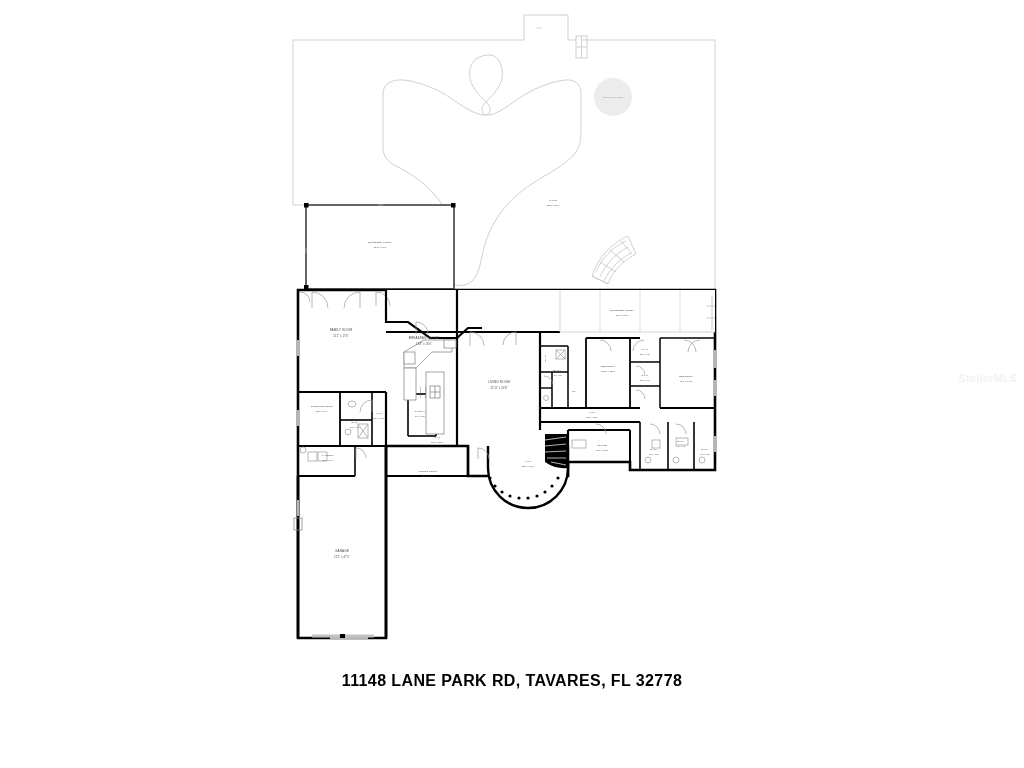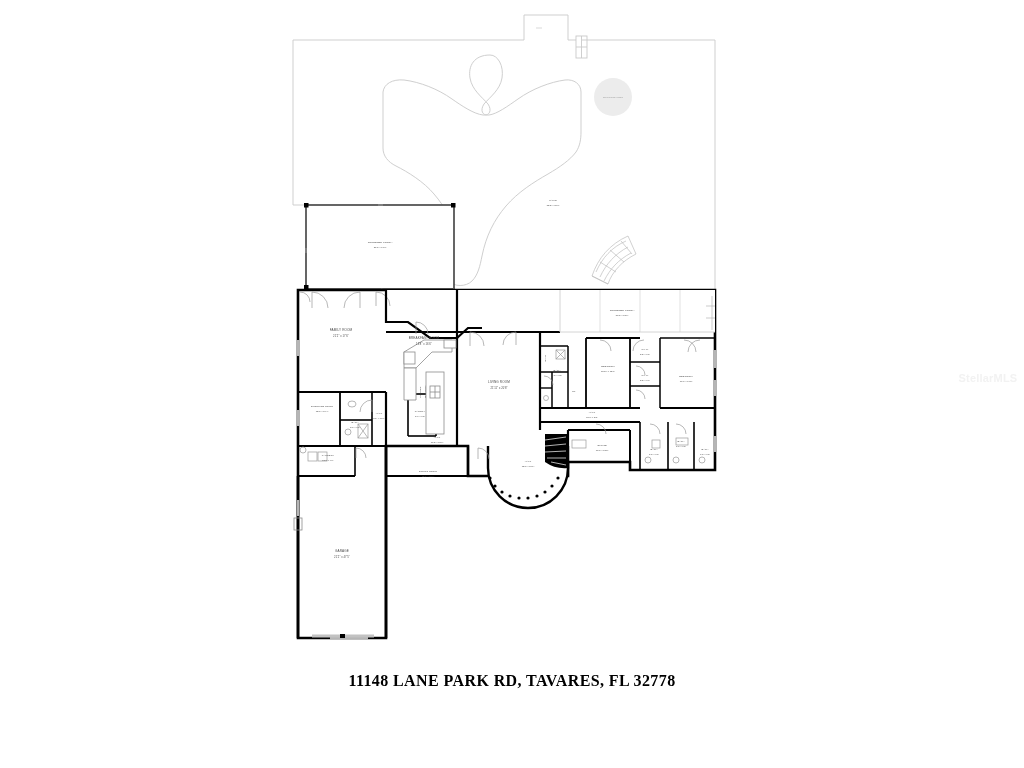--- a/index.html
+++ b/index.html
@@ -25,21 +25,21 @@
     height: 768px;
   }
   #title-bar {
     position: absolute;
     left: 0;
     top: 672px;
     width: 1024px;
     text-align: center;
   }
   #title-text {
-    font-family: Liberation Serif, serif;
+    font-family: Liberation Sans, sans-serif;
     font-size: 16px;
     font-weight: bold;
     letter-spacing: 0.4px;
     color: #000000;
   }
   #watermark {
     position: absolute;
     left: 948px;
     top: 372px;
     width: 80px;

